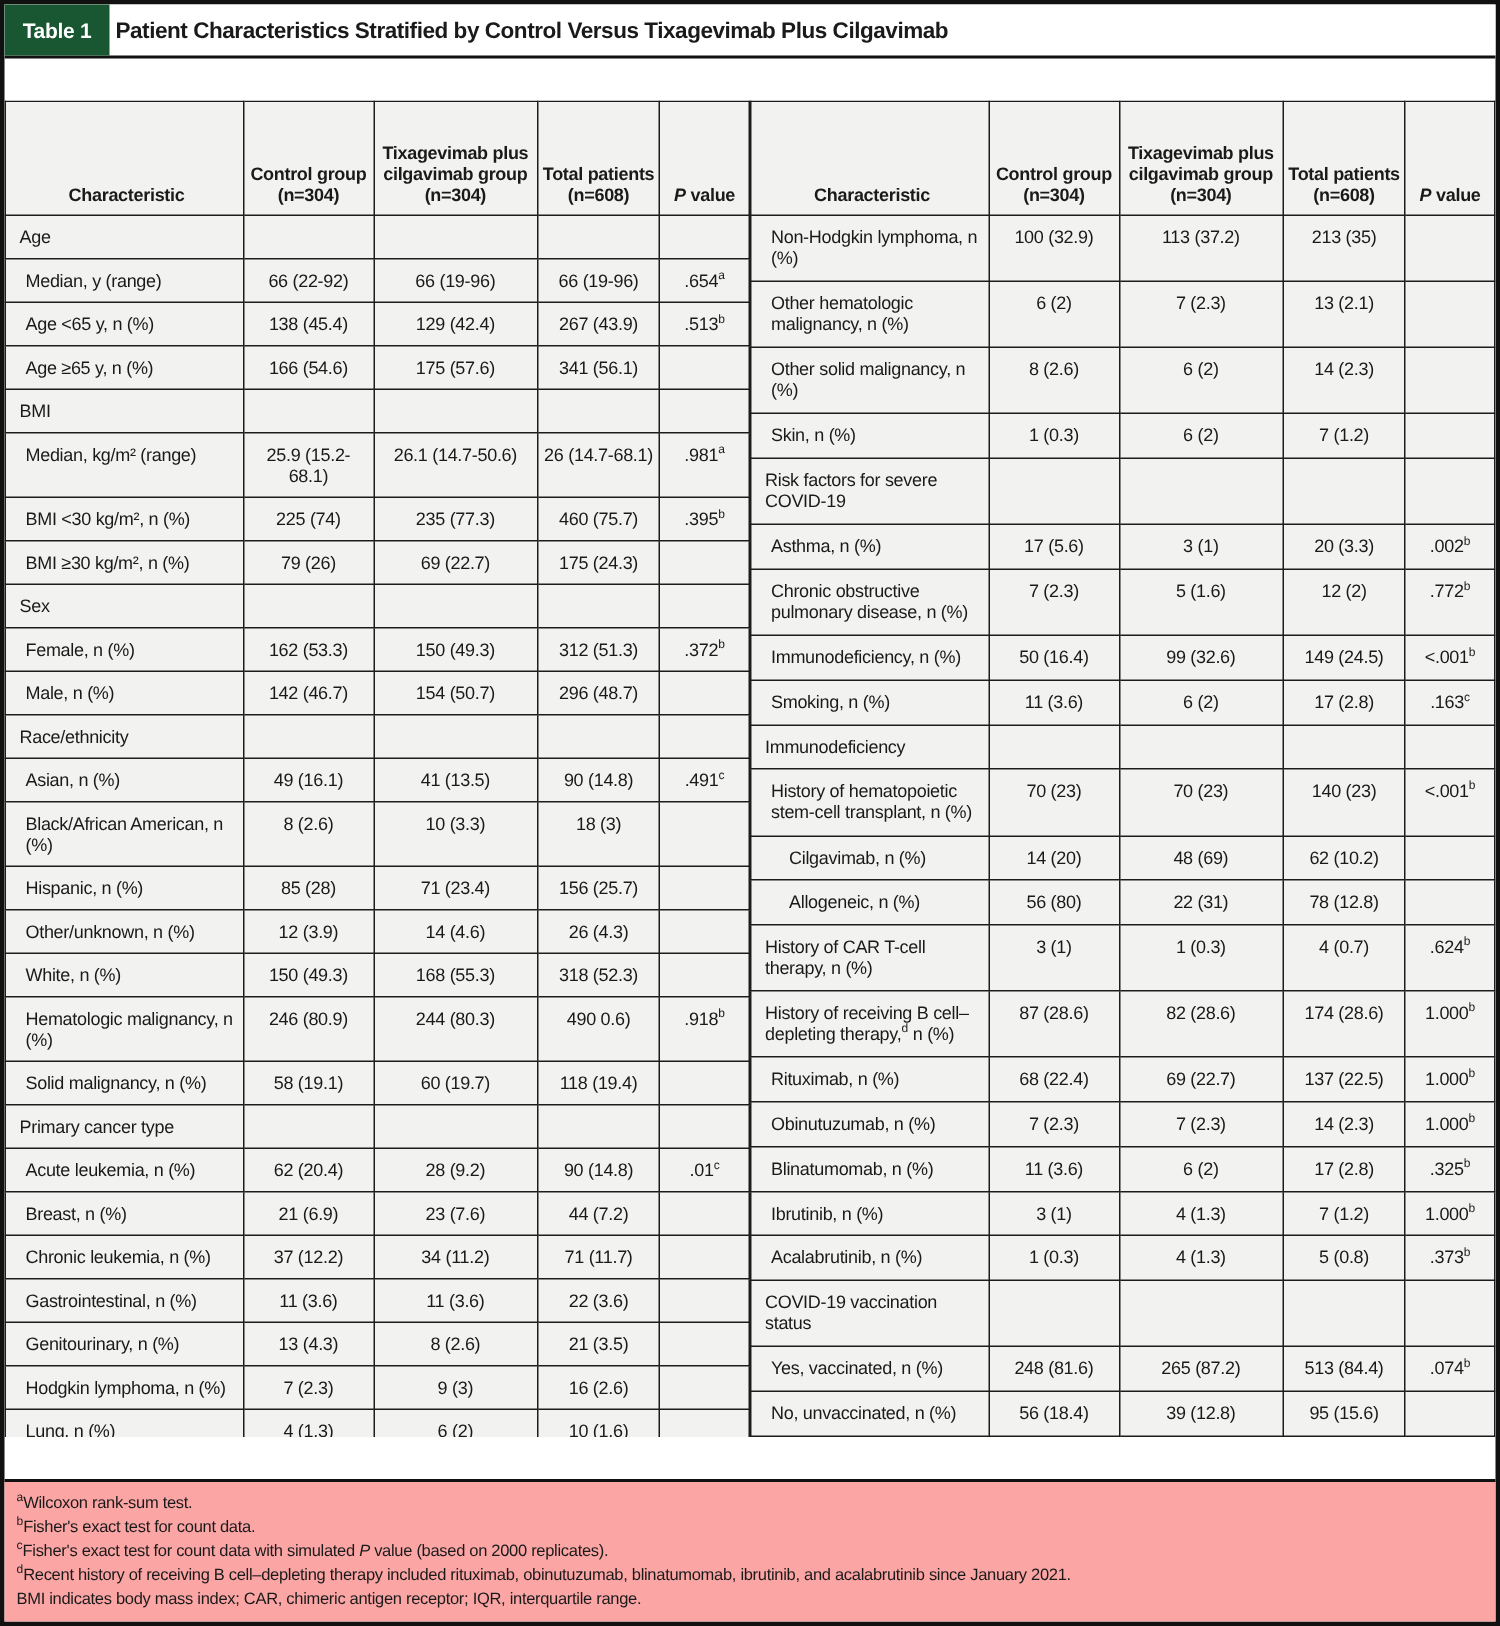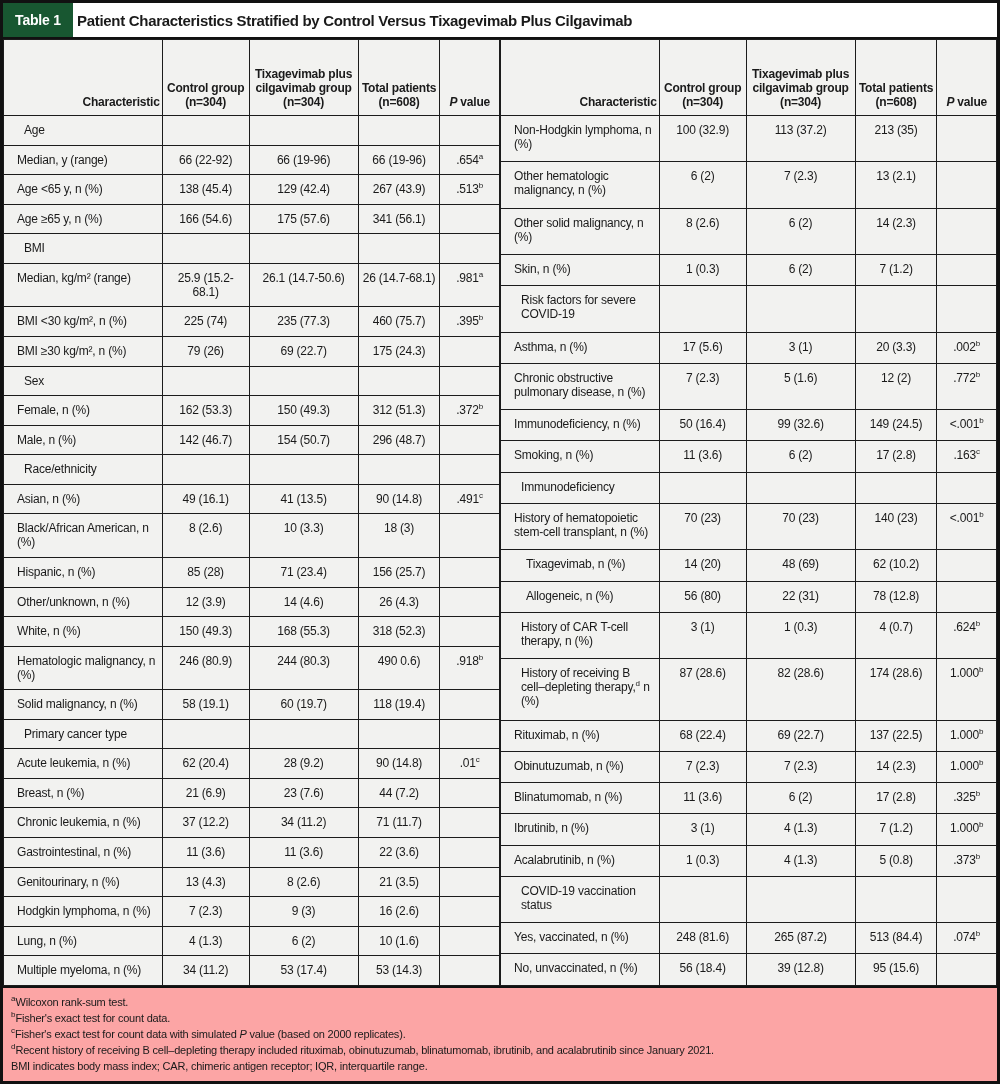--- a/index.html
+++ b/index.html
@@ -8,20 +8,21 @@
     width: 1000px; height: 1084px;
     font-family: "Liberation Sans", "DejaVu Sans", sans-serif;
     color: #1a1a1a;
     letter-spacing: -0.2px;
   }
   .frame {
     width: 1000px; height: 1084px;
     border: 3px solid #111;
     display: flex; flex-direction: column;
     background: #fff;
+    gap: 28px;
   }
   
   .titlebar {
     height: 36px; flex: 0 0 36px;
     display: flex; align-items: stretch;
     border-bottom: 2px solid #111;
     background: #fff;
   }
   .table-tag {
     width: 70px; flex: 0 0 70px;
@@ -46,25 +47,25 @@
     font-size: 12px;
     line-height: 14px;
   }
   thead th {
     height: 76px;
     vertical-align: bottom;
     font-weight: bold;
     text-align: center;
     padding: 3px 2px 6px 2px;
   }
-  thead th.char-h { text-align: right; padding-left: 5px; }
+  thead th.char-h { text-align: center; padding-left: 5px; }
   td { vertical-align: top; padding: 7px 2px; }
   td.char { text-align: left; padding-right: 4px; }
   td.val  { text-align: center; }
-  .ind0 { padding-left: 20px; margin-top: 33px; }
+  .ind0 { padding-left: 9px; margin-top: 33px; }
   .ind1 { padding-left: 13px; }
   .ind2 { padding-left: 25px; }
   sup {
     font-size: 8px;
     vertical-align: super;
     line-height: 0;
     letter-spacing: 0;
   }
   
   .footnotes {
@@ -395,21 +396,21 @@
             <td class="val"></td>
           </tr>
           <tr>
             <td class="char ind1">History of hematopoietic stem-cell transplant, n (%)</td>
             <td class="val">70 (23)</td>
             <td class="val">70 (23)</td>
             <td class="val">140 (23)</td>
             <td class="val">&lt;.001<sup>b</sup></td>
           </tr>
           <tr>
-            <td class="char ind2">Tixagevimab, n (%)</td>
+            <td class="char ind2">Cilgavimab, n (%)</td>
             <td class="val">14 (20)</td>
             <td class="val">48 (69)</td>
             <td class="val">62 (10.2)</td>
             <td class="val"></td>
           </tr>
           <tr>
             <td class="char ind2">Allogeneic, n (%)</td>
             <td class="val">56 (80)</td>
             <td class="val">22 (31)</td>
             <td class="val">78 (12.8)</td>

